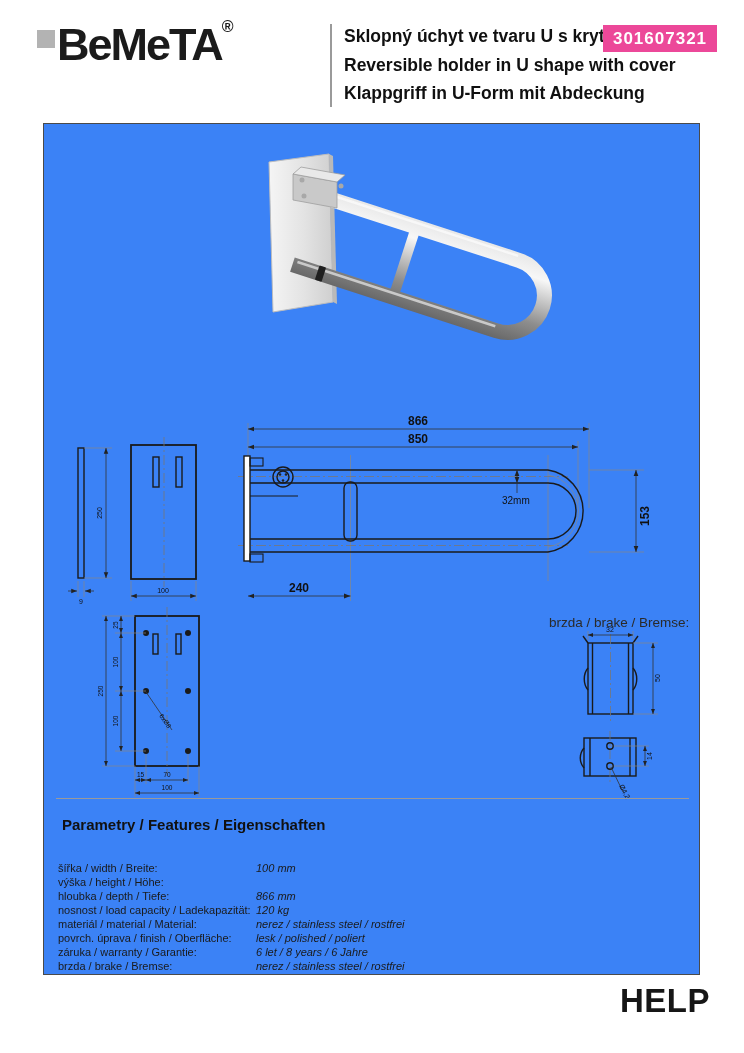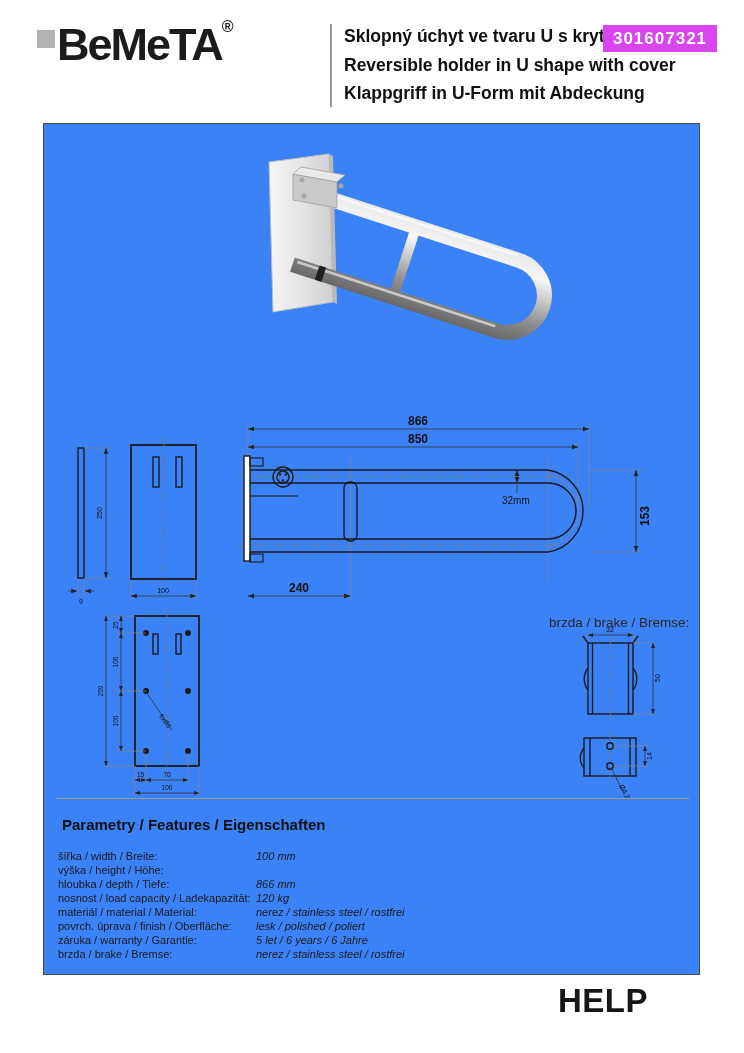--- a/index.html
+++ b/index.html
@@ -7,45 +7,45 @@
         font-family:"Liberation Sans",sans-serif;color:#1a1a1a;}
 
   
   .logo-sq{position:absolute;left:37px;top:30px;width:18px;height:18px;background:#b3b3b3;}
   .logo{position:absolute;left:57px;top:18px;white-space:nowrap;}
   .logo-text{font-size:45px;font-weight:bold;letter-spacing:-2px;color:#1b1b1b;margin-top:26px;}
   .logo-reg{font-size:16px;font-weight:bold;vertical-align:28px;letter-spacing:0;}
   .vdiv{position:absolute;left:330px;top:24px;width:2px;height:83px;background:#9a9a9a;}
   .titles{position:absolute;left:344px;top:22px;}
   .titles .t{font-size:17.5px;font-weight:bold;line-height:28.5px;color:#101010;white-space:nowrap;}
-  .code{position:absolute;left:603px;top:25px;width:114px;height:27px;background:#d946ef;
+  .code{position:absolute;left:603px;top:25px;width:114px;height:27px;background:#ec4899;
         color:#fff;font-size:17px;font-weight:bold;text-align:center;line-height:27px;letter-spacing:1px;}
 
   
   .box{position:absolute;left:43px;top:123px;width:655px;height:850px;
        border:1.6px solid #4a4a4a;background:#3b82f6;}
   .box svg{position:absolute;overflow:visible;}
   .svg-photo{left:197px;top:20px;}
   .svg-side{left:192px;top:289px;}
   .svg-plates{left:22px;top:307px;}
   .svg-mount{left:55px;top:480px;}
   .svg-brake{left:517px;top:502px;}
   .brake-label{position:absolute;left:505px;top:491px;font-size:13.5px;color:#2a2a2a;}
 
   .sep{position:absolute;left:12px;top:674px;width:633px;height:1px;background:#9a9a9a;}
 
   
   .params{position:absolute;left:14px;top:688px;width:620px;}
   .params h2{margin:4px;font-size:15px;font-weight:bold;color:#111;}
-  .rows{margin-top:16px;}
+  .rows{margin-top:28px;}
   .row{display:flex;font-size:11px;line-height:14px;color:#1a1a1a;}
   .row .lab{width:198px;flex:0 0 198px;}
   .row .val{flex:1;font-style:italic;}
 
-  .help{position:absolute;left:558px;top:982px;width:152px;
+  .help{position:absolute;left:558px;top:982px;width:152px;text-align:right;
         font-size:33px;font-weight:bold;letter-spacing:0.5px;color:#161616;}
 
   
   svg text{font-family:"Liberation Sans",sans-serif;fill:#111;}
   .ol{stroke:#1a1a1a;stroke-width:1.4;fill:none;}
   .ol2{stroke:#1a1a1a;stroke-width:1.8;fill:none;}
   .thin{stroke:#888;stroke-width:0.7;fill:none;}
   .dim{stroke:#333;stroke-width:0.8;fill:none;}
   .cl{stroke:#777;stroke-width:0.8;fill:none;stroke-dasharray:10 3 2 3;}
   .dimb{font-size:12px;font-weight:bold;}
@@ -343,21 +343,21 @@
         <div class="row">
           <span class="lab">materiál / material / Material:</span>
           <span class="val">nerez / stainless steel / rostfrei</span>
         </div>
         <div class="row">
           <span class="lab">povrch. úprava / finish / Oberfläche:</span>
           <span class="val">lesk / polished / poliert</span>
         </div>
         <div class="row">
           <span class="lab">záruka / warranty / Garantie:</span>
-          <span class="val">5 let / 6 years / 6 Jahre</span>
+          <span class="val">6 let / 8 years / 6 Jahre</span>
         </div>
         <div class="row">
           <span class="lab">brzda / brake / Bremse:</span>
           <span class="val">nerez / stainless steel / rostfrei</span>
         </div>
       </div>
     </div>
   </div>
 
   <div class="help">HELP</div>

